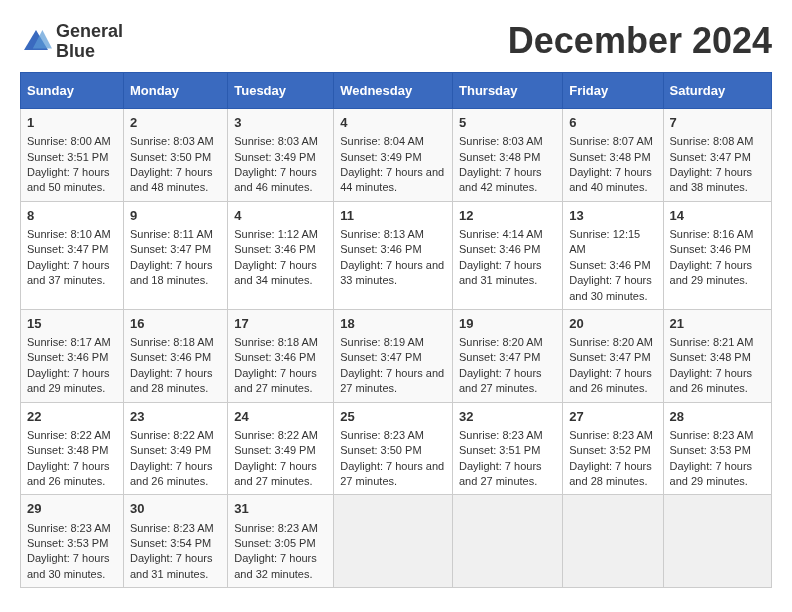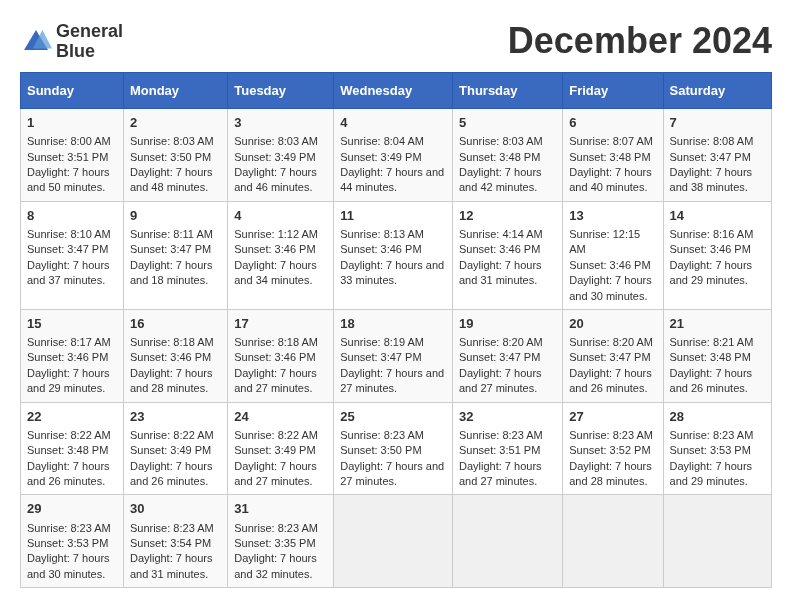--- a/index.html
+++ b/index.html
@@ -299,21 +299,21 @@
       </td>
         <td>
         <span class="day-num">30</span>
         <span>Sunrise: 8:23 AM</span><br>
         <span>Sunset: 3:54 PM</span><br>
         <span>Daylight: 7 hours and 31 minutes.</span>
       </td>
         <td>
         <span class="day-num">31</span>
         <span>Sunrise: 8:23 AM</span><br>
-        <span>Sunset: 3:35 PM</span><br>
+        <span>Sunset: 3:05 PM</span><br>
         <span>Daylight: 7 hours and 32 minutes.</span>
       </td>
         <td class="empty-cell"></td>
         <td class="empty-cell"></td>
         <td class="empty-cell"></td>
         <td class="empty-cell"></td>
       </tr>
     </tbody>
 </table>
 

